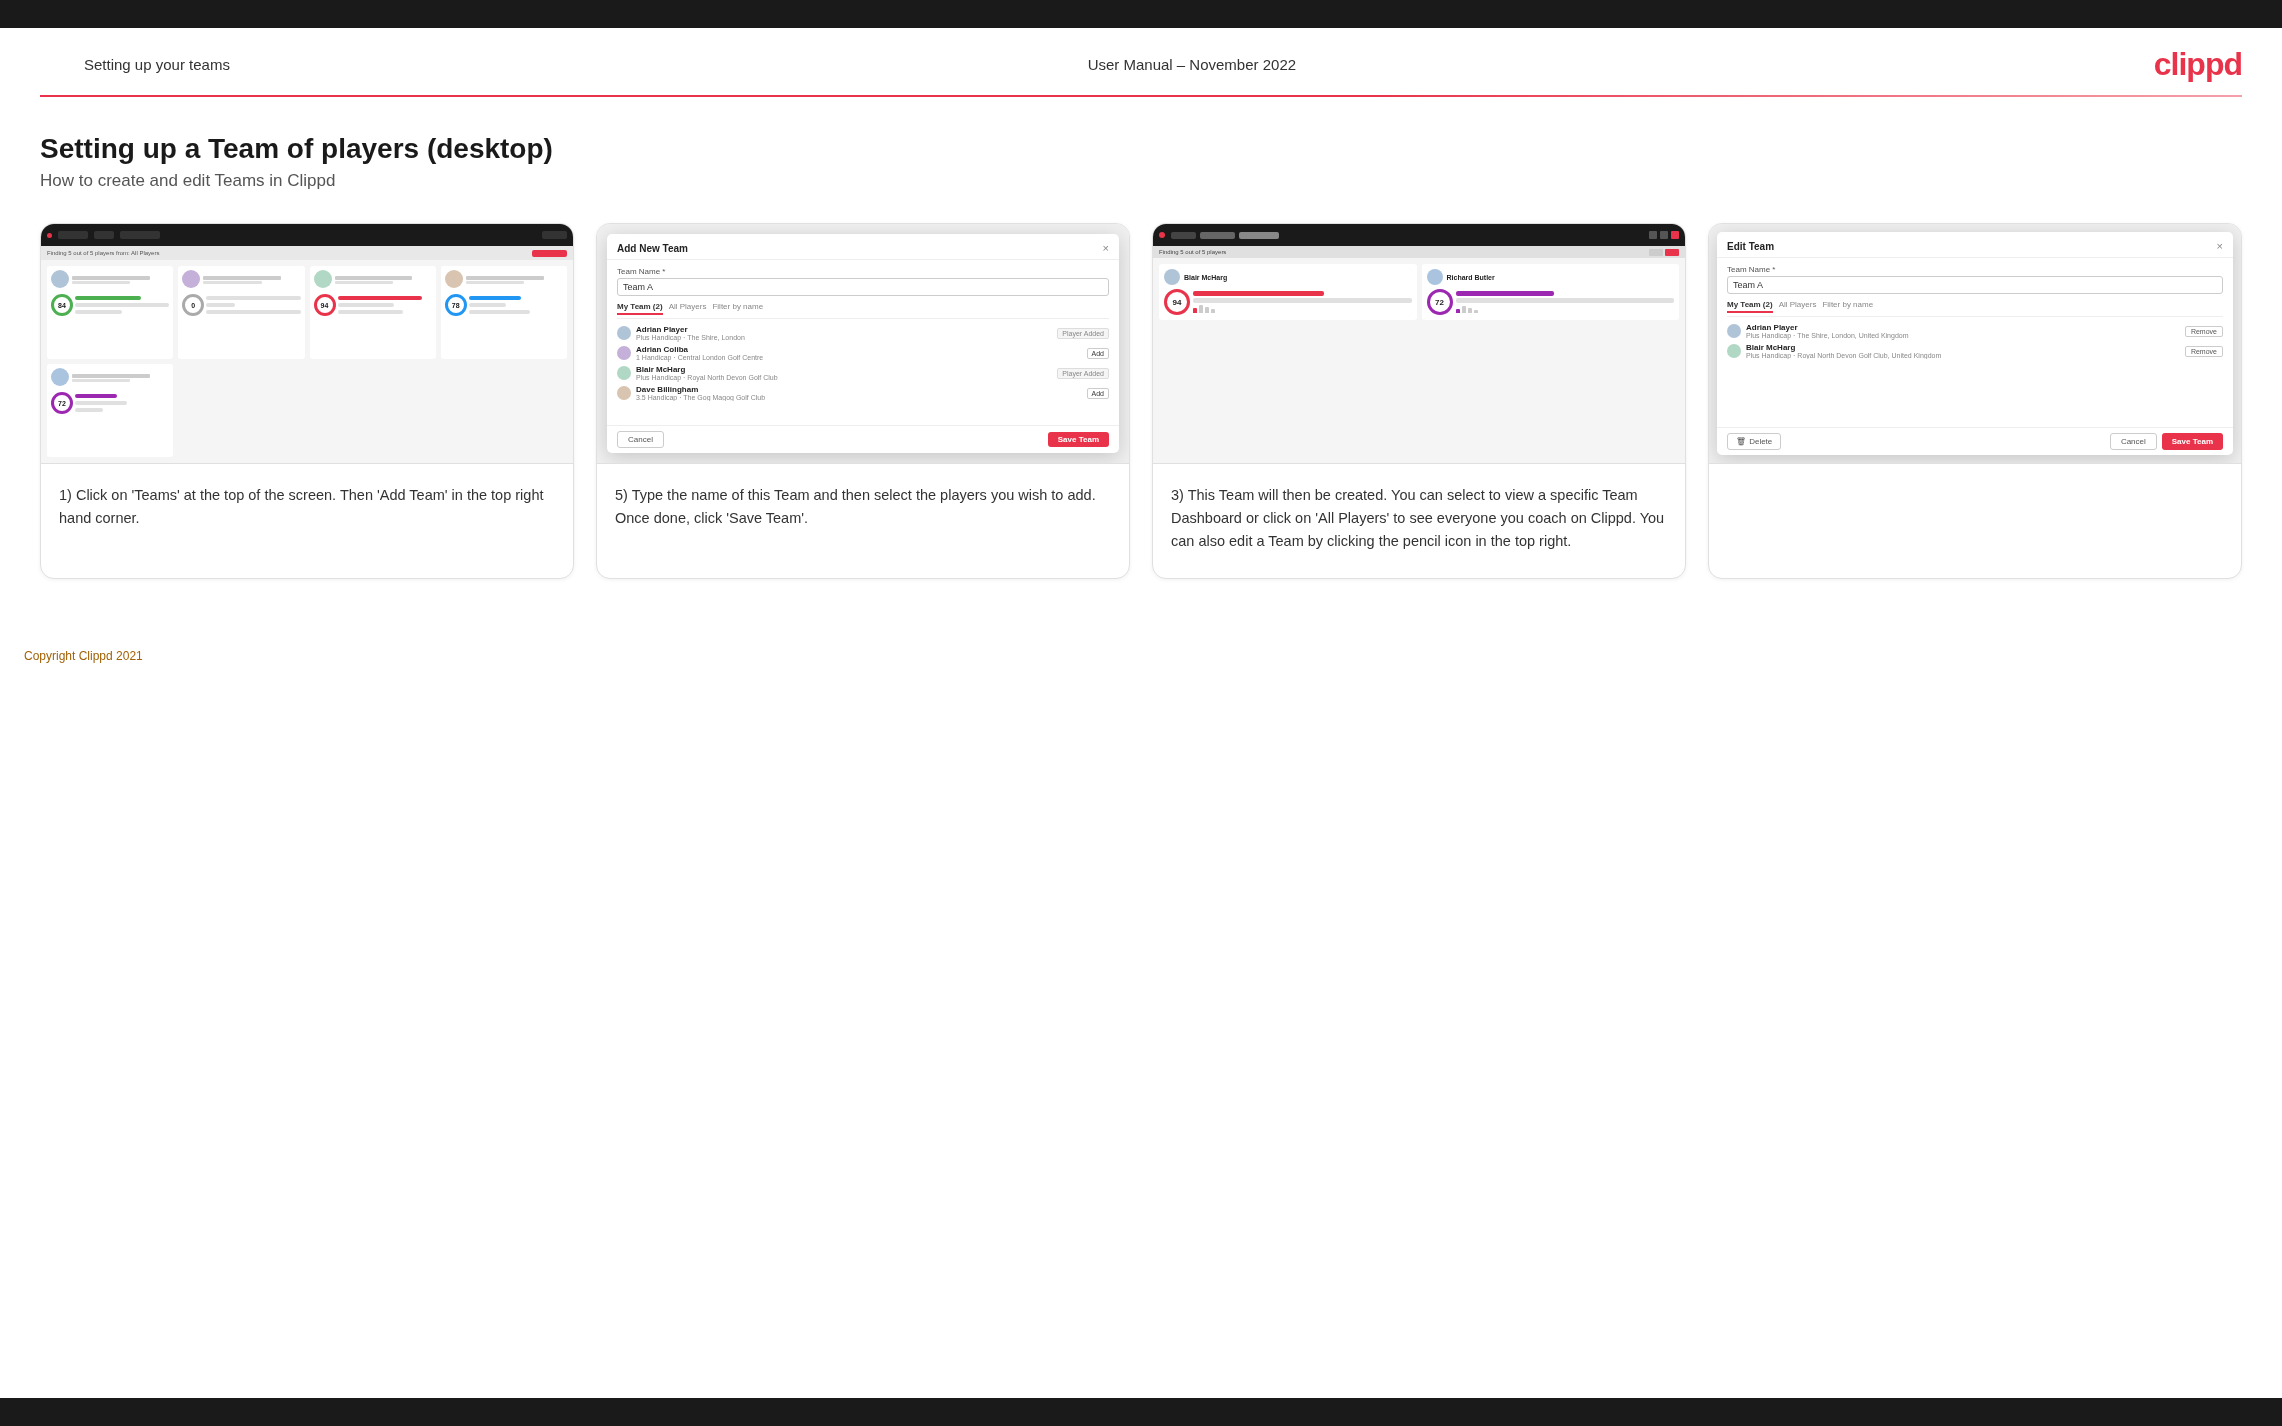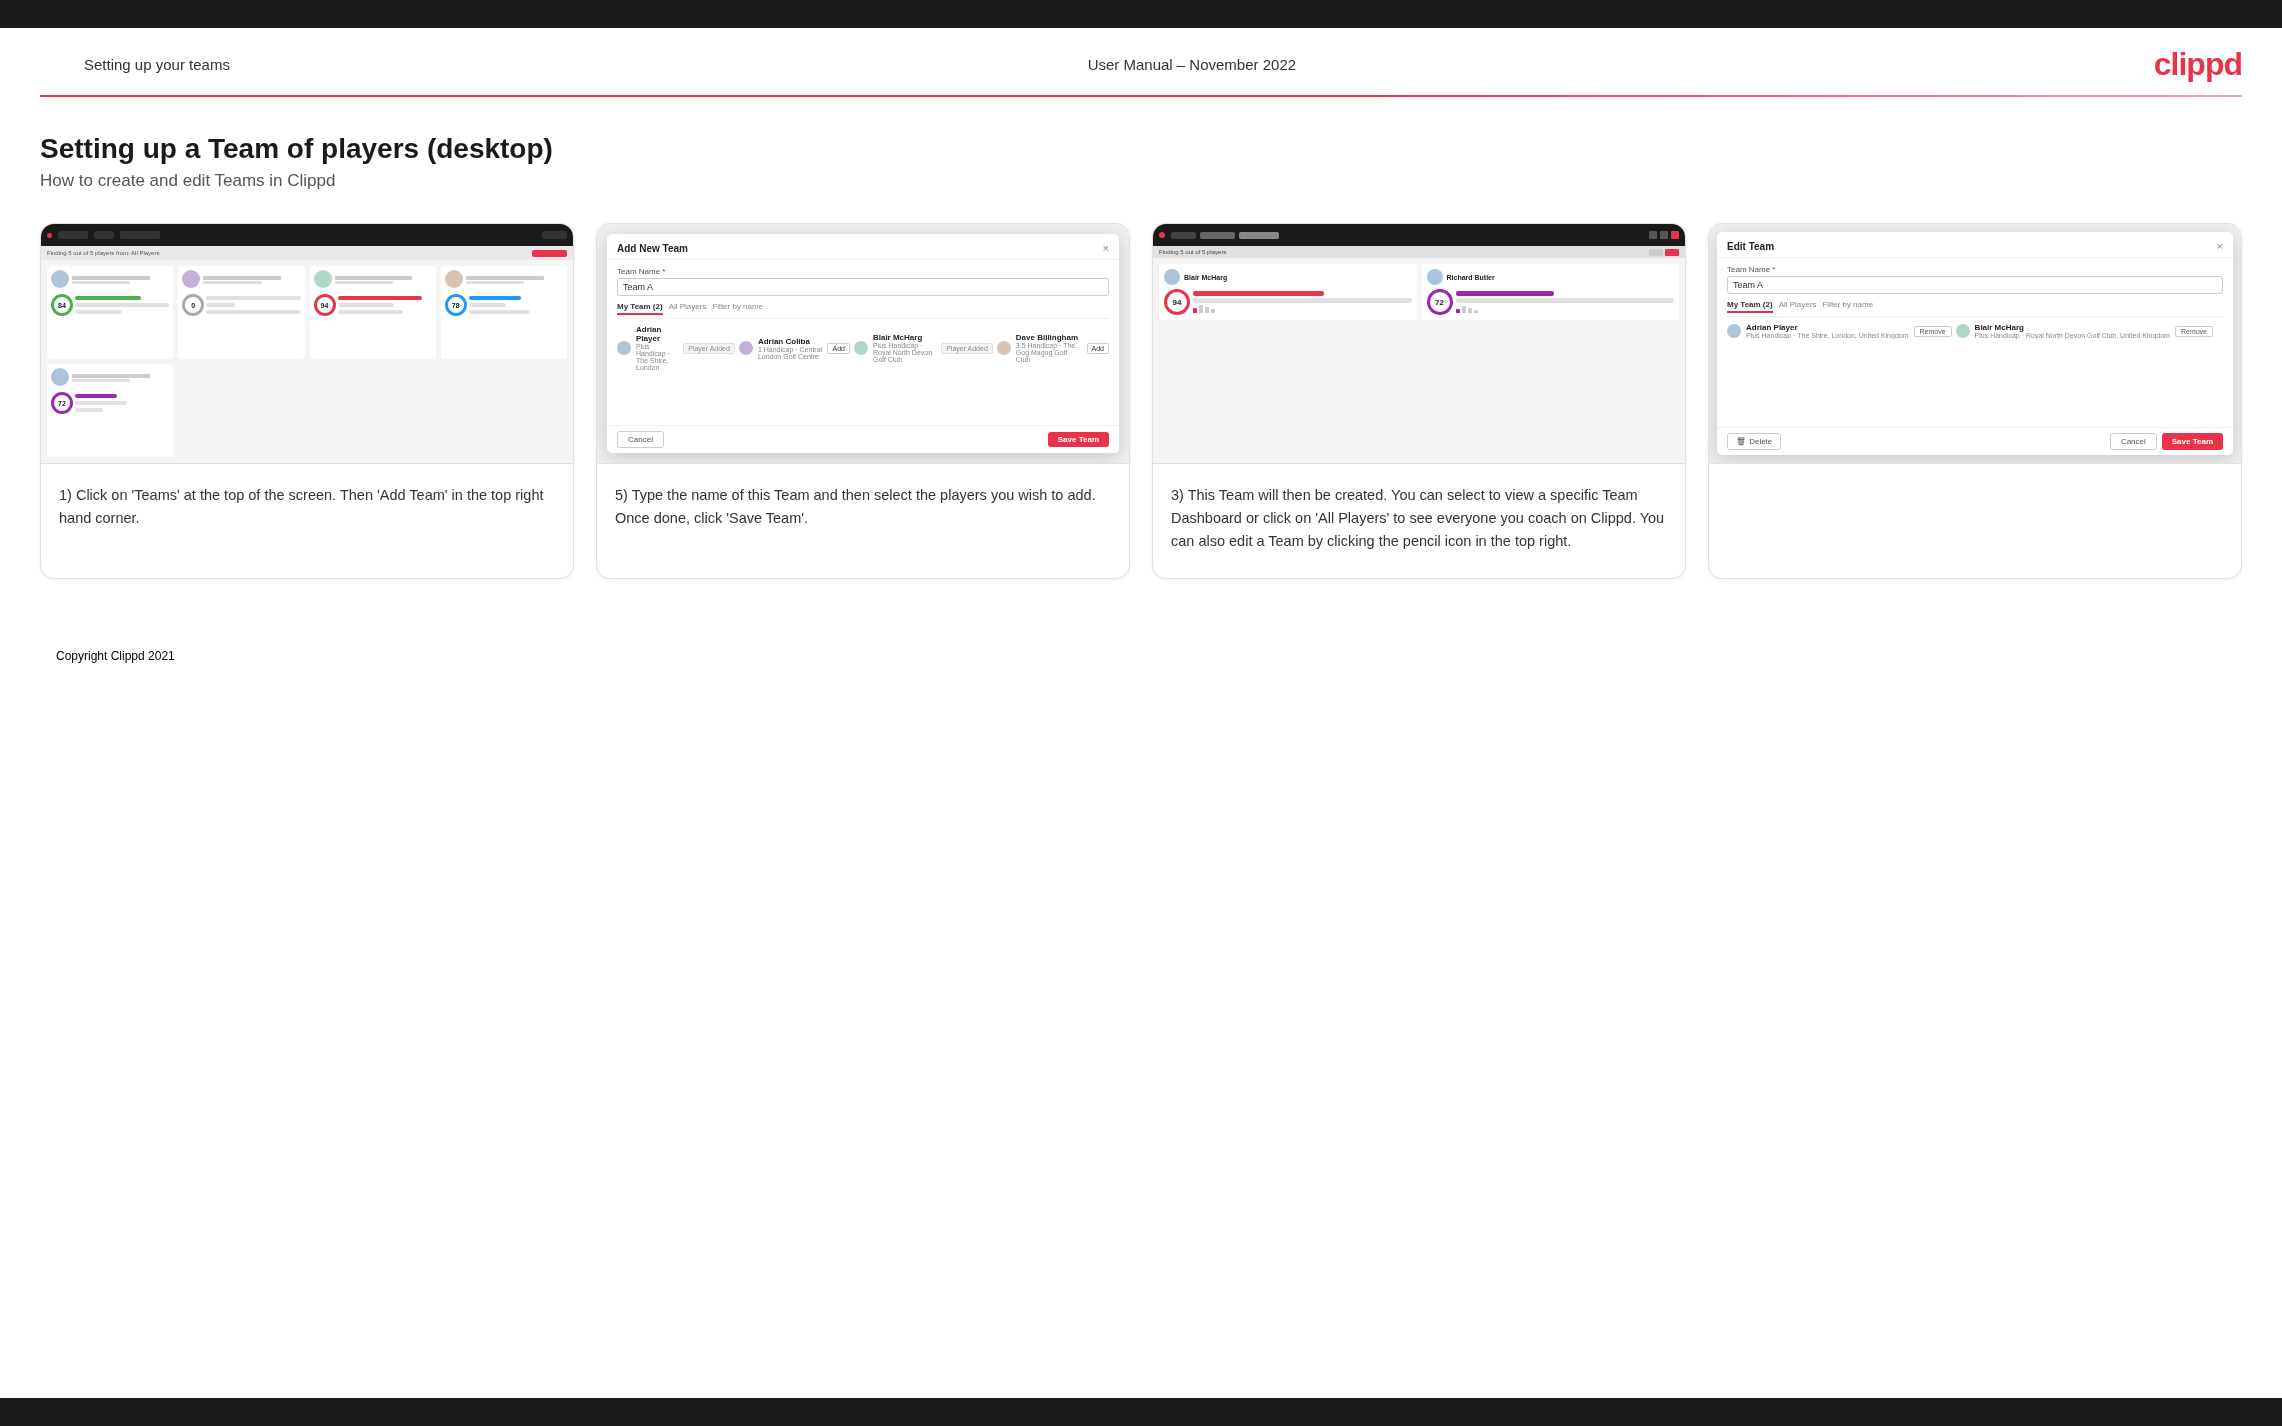--- a/index.html
+++ b/index.html
@@ -223,21 +223,21 @@
       color: #888;
       padding-bottom: 2px;
     }
     .dialog-tab.active {
       color: #333;
       font-weight: 600;
       border-bottom: 2px solid #e8334a;
     }
     .dialog-player-list {
       display: flex;
-      flex-direction: row;
+      flex-direction: column;
       gap: 4px;
       max-height: 120px;
       overflow: hidden;
     }
     .dialog-player-row {
       display: flex;
       align-items: center;
       gap: 5px;
     }
     .dialog-player-avatar {
@@ -400,23 +400,23 @@
       font-size: 7px;
       color: #555;
       background: #fff;
       border: 1px solid #ccc;
       border-radius: 2px;
       padding: 1px 5px;
     }
 
     
     .page-footer {
-      padding: 10px 40px 20px 56px;
+      padding: 10px 40px 20px 24px;
       font-size: 12px;
-      color: #000000;
+      color: #a16207;
     }
 
     
     .bottom-bar {
       background: #1a1a1a;
       height: 28px;
       width: 100%;
       position: fixed;
       bottom: 0;
       left: 0;

